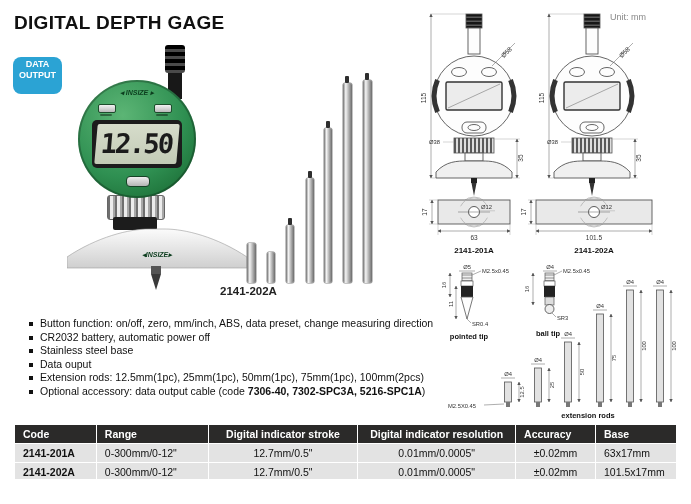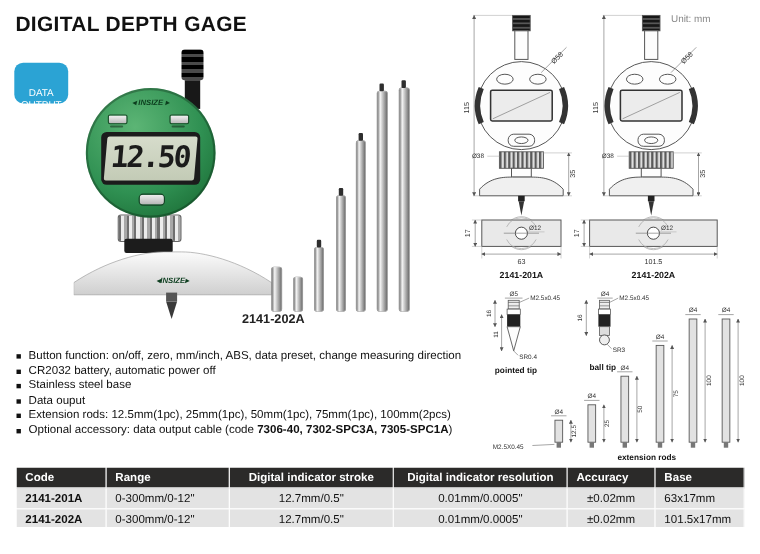--- a/index.html
+++ b/index.html
@@ -2,21 +2,21 @@
 <html><head>
 <meta charset="utf-8">
 <style>
   html,body{margin:0;padding:0;background:#fff;}
   .page{position:relative;width:691px;height:479px;background:#fff;overflow:hidden;
         font-family:"Liberation Sans",sans-serif;color:#111;}
 
   
   .title{position:absolute;left:14px;top:12px;font-size:19px;font-weight:800;letter-spacing:.3px;}
   .badge{position:absolute;left:13px;top:57px;width:49px;height:37px;background:#2ba3d4;border-radius:8px;
-         color:#fff;font-size:9px;font-weight:normal;text-align:center;line-height:1.25;padding-top:22px;box-sizing:border-box;}
+         color:#fff;font-size:9px;font-weight:bold;text-align:center;line-height:1.25;padding-top:2px;box-sizing:border-box;}
   .unit-note{position:absolute;left:610px;top:12px;font-size:9px;color:#888;}
 
   
   .photo{position:absolute;left:55px;top:35px;width:340px;height:275px;}
   .photo *{position:absolute;}
   .stem-top{left:110px;top:10px;width:20px;height:28px;border-radius:3px;
             background:repeating-linear-gradient(180deg,#000 0 4px,#4a4a4a 4px 7px);}
   .stem-low{left:113px;top:38px;width:14px;height:26px;background:#181818;}
   .gauge-face{left:23px;top:45px;width:118px;height:118px;border-radius:50%;
               background:radial-gradient(circle at 38% 30%,#5cb575,#2f9052 55%,#1d7038 85%,#145129);
@@ -39,21 +39,21 @@
   .base-svg{left:12px;top:192px;}
   .base-logo{left:12px;top:216px;width:180px;text-align:center;font-size:7px;font-weight:bold;font-style:italic;color:#0c3d1e;}
   .base-logo::before{content:"◂";} .base-logo::after{content:"▸";}
   .tip-hold{left:96px;top:231px;width:10px;height:8px;background:#555;}
   .tip-needle{left:96px;top:239px;width:0;height:0;border-left:5px solid transparent;border-right:5px solid transparent;border-top:16px solid #3a3a3a;}
   .caption{left:165px;top:250px;font-size:11.5px;font-weight:bold;color:#222;}
   .rod{border-radius:2px;background:linear-gradient(90deg,#6e6e6e,#f4f4f4 30%,#c2c2c2 55%,#6b6b6b);box-shadow:0 0 0 .5px #888;}
   .rod-stub{background:#2e2e2e;border-radius:1px;}
 
   
-  .features{position:absolute;left:14px;top:317px;width:420px;font-size:10.5px;list-style:none;margin:0;padding:0;}
+  .features{position:absolute;left:28px;top:317px;width:420px;font-size:10.5px;list-style:none;margin:0;padding:0;}
   .features li{position:relative;padding-left:12px;line-height:13.6px;}
   .features li::before{content:"";position:absolute;left:1px;top:5px;width:4px;height:4px;background:#111;}
   .bold-codes{font-weight:bold;}
 
   
   .spec{position:absolute;left:14px;top:424px;width:663px;border-collapse:collapse;font-size:10.5px;}
   .spec th{background:#2b2a29;color:#fff;font-weight:bold;text-align:left;padding:2px 8px;height:14px;border:1px solid #fff;}
   .spec th.c{text-align:center;}
   .spec td{background:#e3e3e3;padding:2px 8px;height:14px;border:1px solid #fff;text-align:center;}
   .spec td.l{text-align:left;}
@@ -126,21 +126,21 @@
     <div class="rod-stub" style="left:310px;top:38px;width:4px;height:7px;"></div>
     <div class="caption">2141-202A</div>
   </div>
 
   <ul class="features">
     <li>Button function: on/off, zero, mm/inch, ABS, data preset, change measuring direction</li>
     <li>CR2032 battery, automatic power off</li>
     <li>Stainless steel base</li>
     <li>Data ouput</li>
     <li>Extension rods: 12.5mm(1pc), 25mm(1pc), 50mm(1pc), 75mm(1pc), 100mm(2pcs)</li>
-    <li><span>Optional accessory: data output cable (code </span><span class="bold-codes">7306-40, 7302-SPC3A, 7305-SPC1A</span><span>)</span></li>
+    <li><span>Optional accessory: data output cable (code </span><span class="bold-codes">7306-40, 7302-SPC3A, 5216-SPC1A</span><span>)</span></li>
   </ul>
 
   <svg class="drawings" width="268" height="418">
     <defs>
       <marker id="ar" viewBox="0 0 10 10" refX="9" refY="5" markerWidth="6" markerHeight="6" orient="auto-start-reverse">
         <path d="M0,0 L10,5 L0,10 z" fill="#555"></path>
       </marker>
       <pattern id="ribs" width="4" height="4" patternUnits="userSpaceOnUse">
         <rect width="4" height="4" fill="#171717"></rect>
           <rect y="2.5" width="4" height="1.5" fill="#5a5a5a"></rect>

